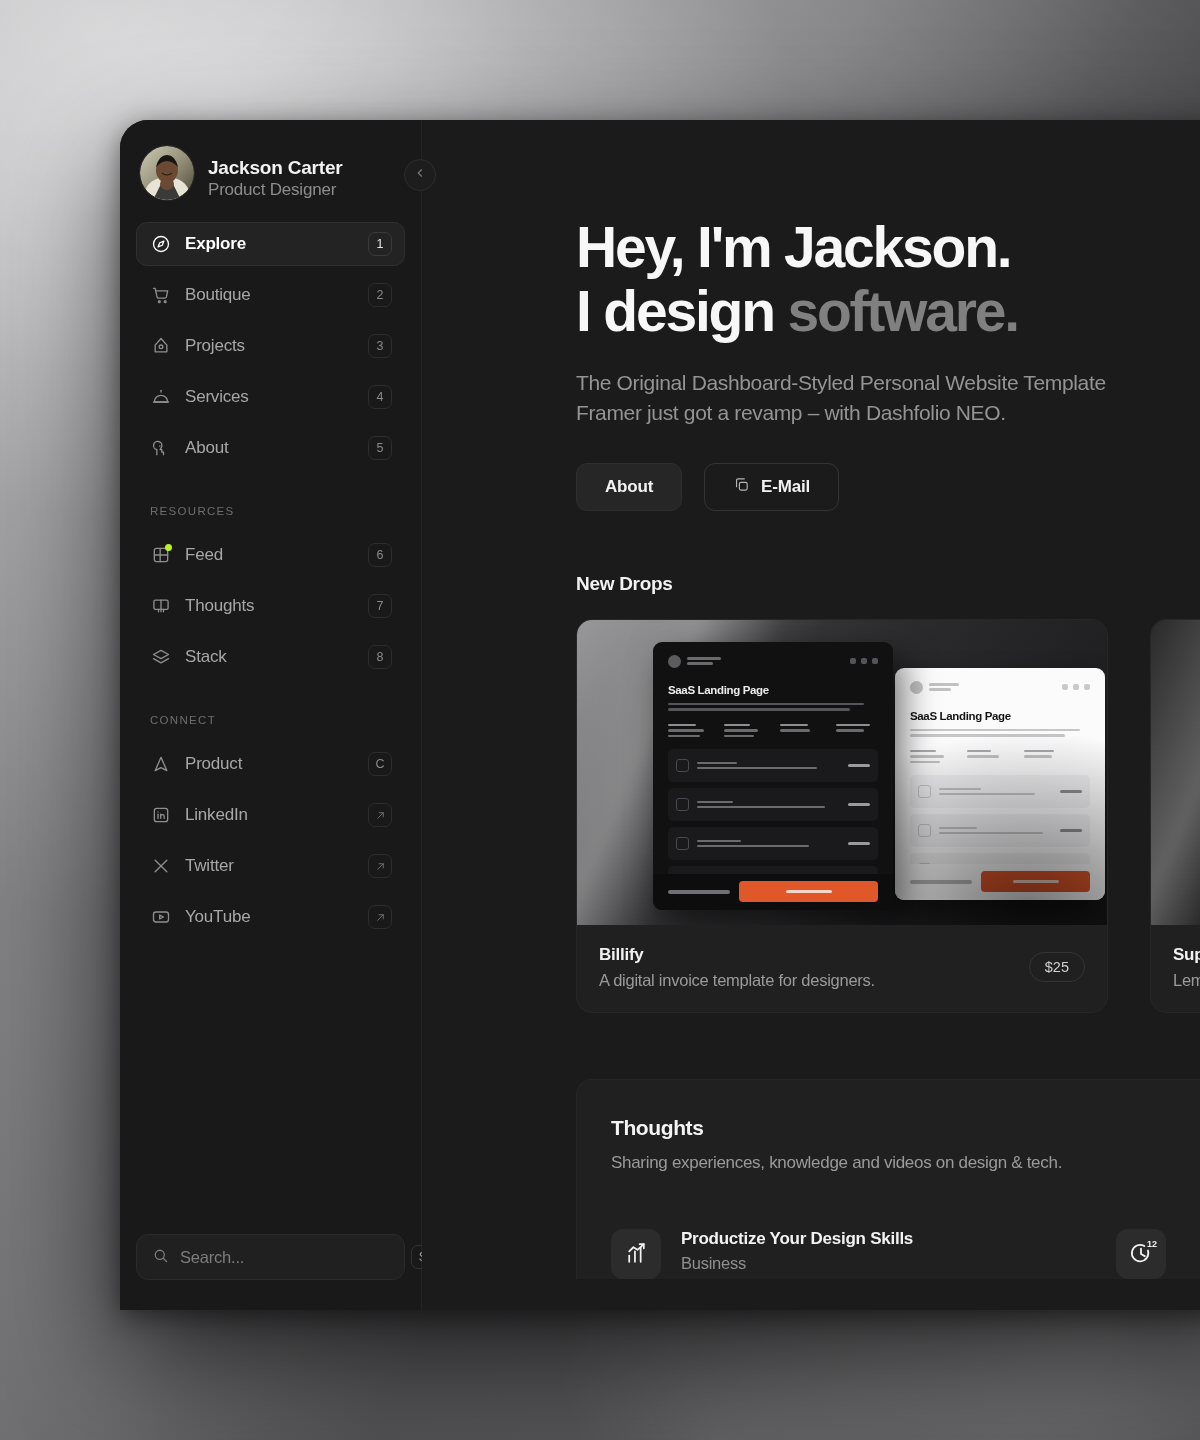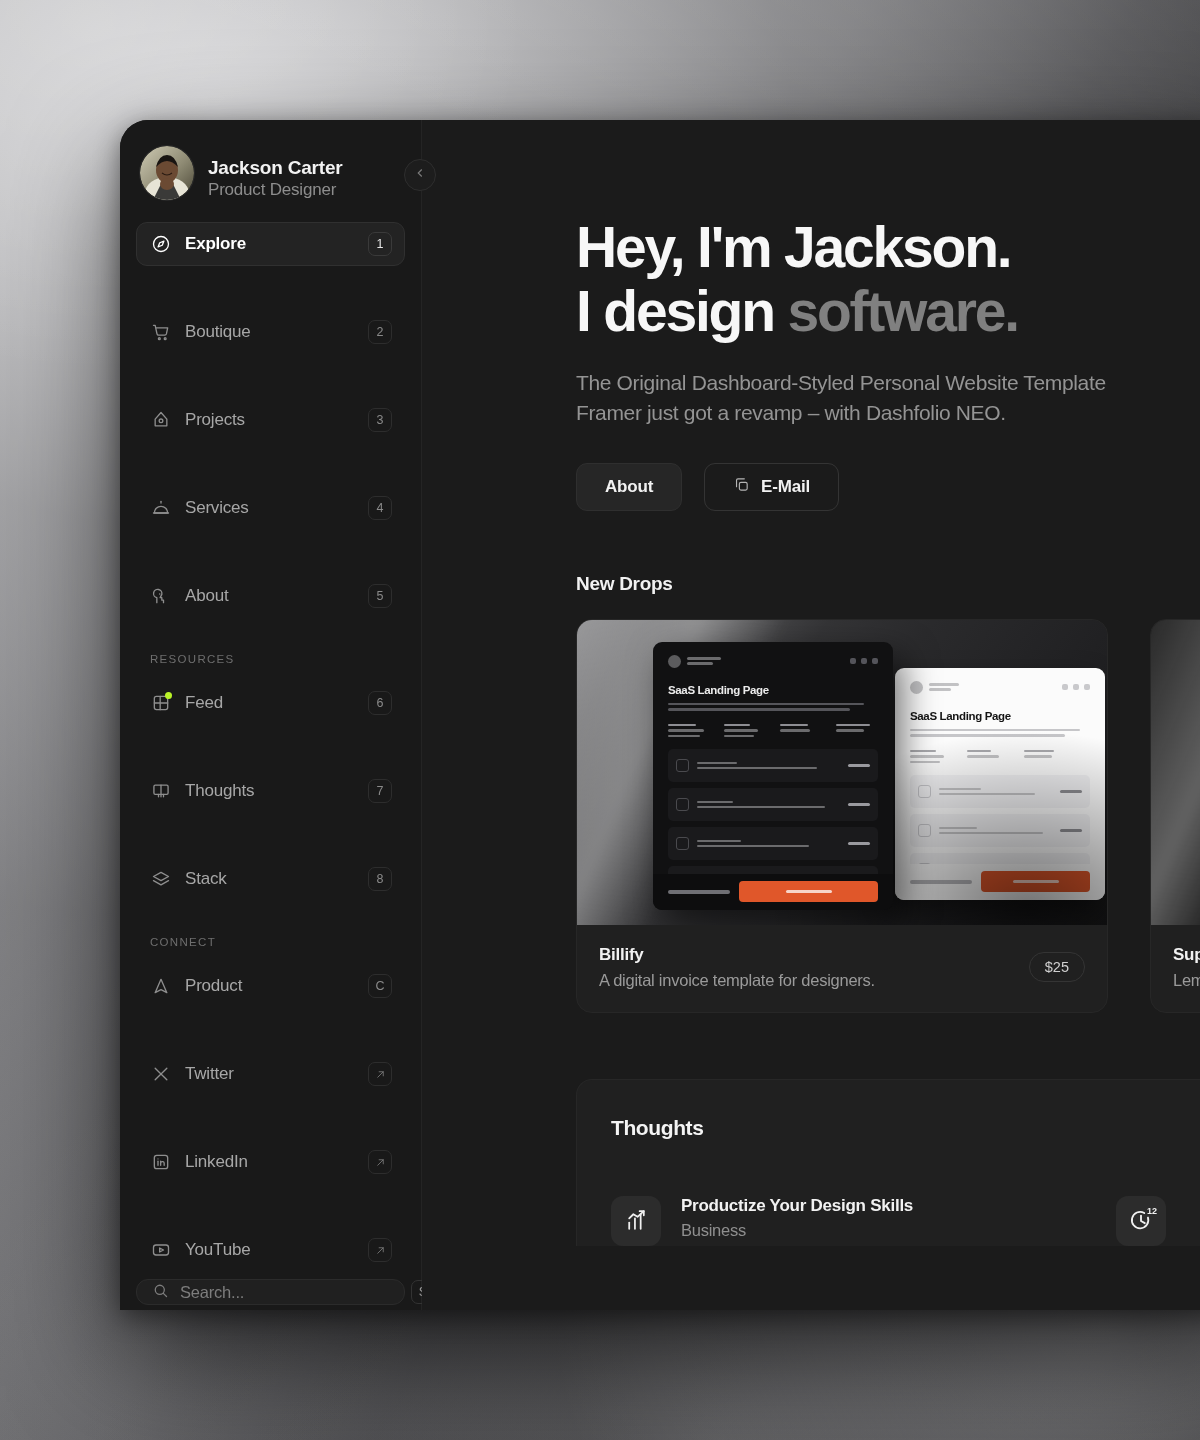--- a/index.html
+++ b/index.html
@@ -93,21 +93,21 @@
     width: 32px; height: 32px;
     border-radius: 50%;
     border: 1px solid #2e2e2e;
     background: #1d1d1d;
     display: flex; align-items: center; justify-content: center;
     z-index: 5;
   }
   .collapse-btn svg { width: 14px; height: 14px; stroke: #7a7a7a; fill: none; stroke-width: 2; }
 
   
-  .nav-group { display: flex; flex-direction: column; gap: 37px; }
+  .nav-group { display: flex; flex-direction: column; }
   .nav-item {
     display: flex;
     align-items: center;
     gap: 14px;
     height: 44px;
     padding: 0 12px 0 14px;
     border-radius: 11px;
     border: 1px solid transparent;
     margin-bottom: 7px;
     cursor: pointer;
@@ -567,43 +567,43 @@
                 <path d="M12 4 19 20 12 16.3 5 20Z"></path>
               </svg>
           </span>
           <span class="nav-label">Product</span>
           <span class="nav-badge">C</span>
         </div>
 
         <div class="nav-item">
           <span class="nav-icon">
             <svg viewBox="0 0 24 24">
-                <line x1="5" y1="5" x2="19" y2="19"></line>
-                <line x1="19" y1="5" x2="5" y2="19"></line>
-              </svg>
-          </span>
-          <span class="nav-label">Twitter</span>
-          <span class="nav-badge arrow">
-            <svg viewBox="0 0 24 24">
-                <line x1="6" y1="18" x2="18" y2="6"></line>
-                <polyline points="9 6 18 6 18 15"></polyline>
-              </svg>
-          </span>
-        </div>
-
-        <div class="nav-item">
-          <span class="nav-icon">
-            <svg viewBox="0 0 24 24">
                 <rect x="4" y="4" width="16" height="16" rx="3"></rect>
                 <line x1="8.4" y1="11" x2="8.4" y2="16"></line>
                 <circle cx="8.4" cy="8.3" r="0.7" fill="#8e8e8e" stroke="none"></circle>
                 <path d="M11.6 16v-5M11.6 12.6c1.7-2 4.2-1 4.2 1V16"></path>
               </svg>
           </span>
           <span class="nav-label">LinkedIn</span>
+          <span class="nav-badge arrow">
+            <svg viewBox="0 0 24 24">
+                <line x1="6" y1="18" x2="18" y2="6"></line>
+                <polyline points="9 6 18 6 18 15"></polyline>
+              </svg>
+          </span>
+        </div>
+
+        <div class="nav-item">
+          <span class="nav-icon">
+            <svg viewBox="0 0 24 24">
+                <line x1="5" y1="5" x2="19" y2="19"></line>
+                <line x1="19" y1="5" x2="5" y2="19"></line>
+              </svg>
+          </span>
+          <span class="nav-label">Twitter</span>
           <span class="nav-badge arrow">
             <svg viewBox="0 0 24 24">
                 <line x1="6" y1="18" x2="18" y2="6"></line>
                 <polyline points="9 6 18 6 18 15"></polyline>
               </svg>
           </span>
         </div>
 
         <div class="nav-item">
           <span class="nav-icon">
@@ -839,20 +839,21 @@
             <div class="drop-texts">
               <div class="drop-name">Sup</div>
               <div class="drop-desc">Lem</div>
             </div>
           </div>
         </article>
       </div>
 
       <section class="thoughts-panel">
         <h2 class="th-title">Thoughts</h2>
+        <p class="th-sub">Sharing experiences, knowledge and videos on design &amp; tech.</p>
 
         <div class="th-item">
           <div class="th-thumb">
             <svg viewBox="0 0 24 24">
                 <line x1="5" y1="20" x2="5" y2="14"></line>
                 <line x1="10.5" y1="20" x2="10.5" y2="10"></line>
                 <line x1="16" y1="20" x2="16" y2="6"></line>
                 <polyline points="5 10 9 6 13 8.5 19 3"></polyline>
                 <polyline points="15 3 19 3 19 7"></polyline>
               </svg>

